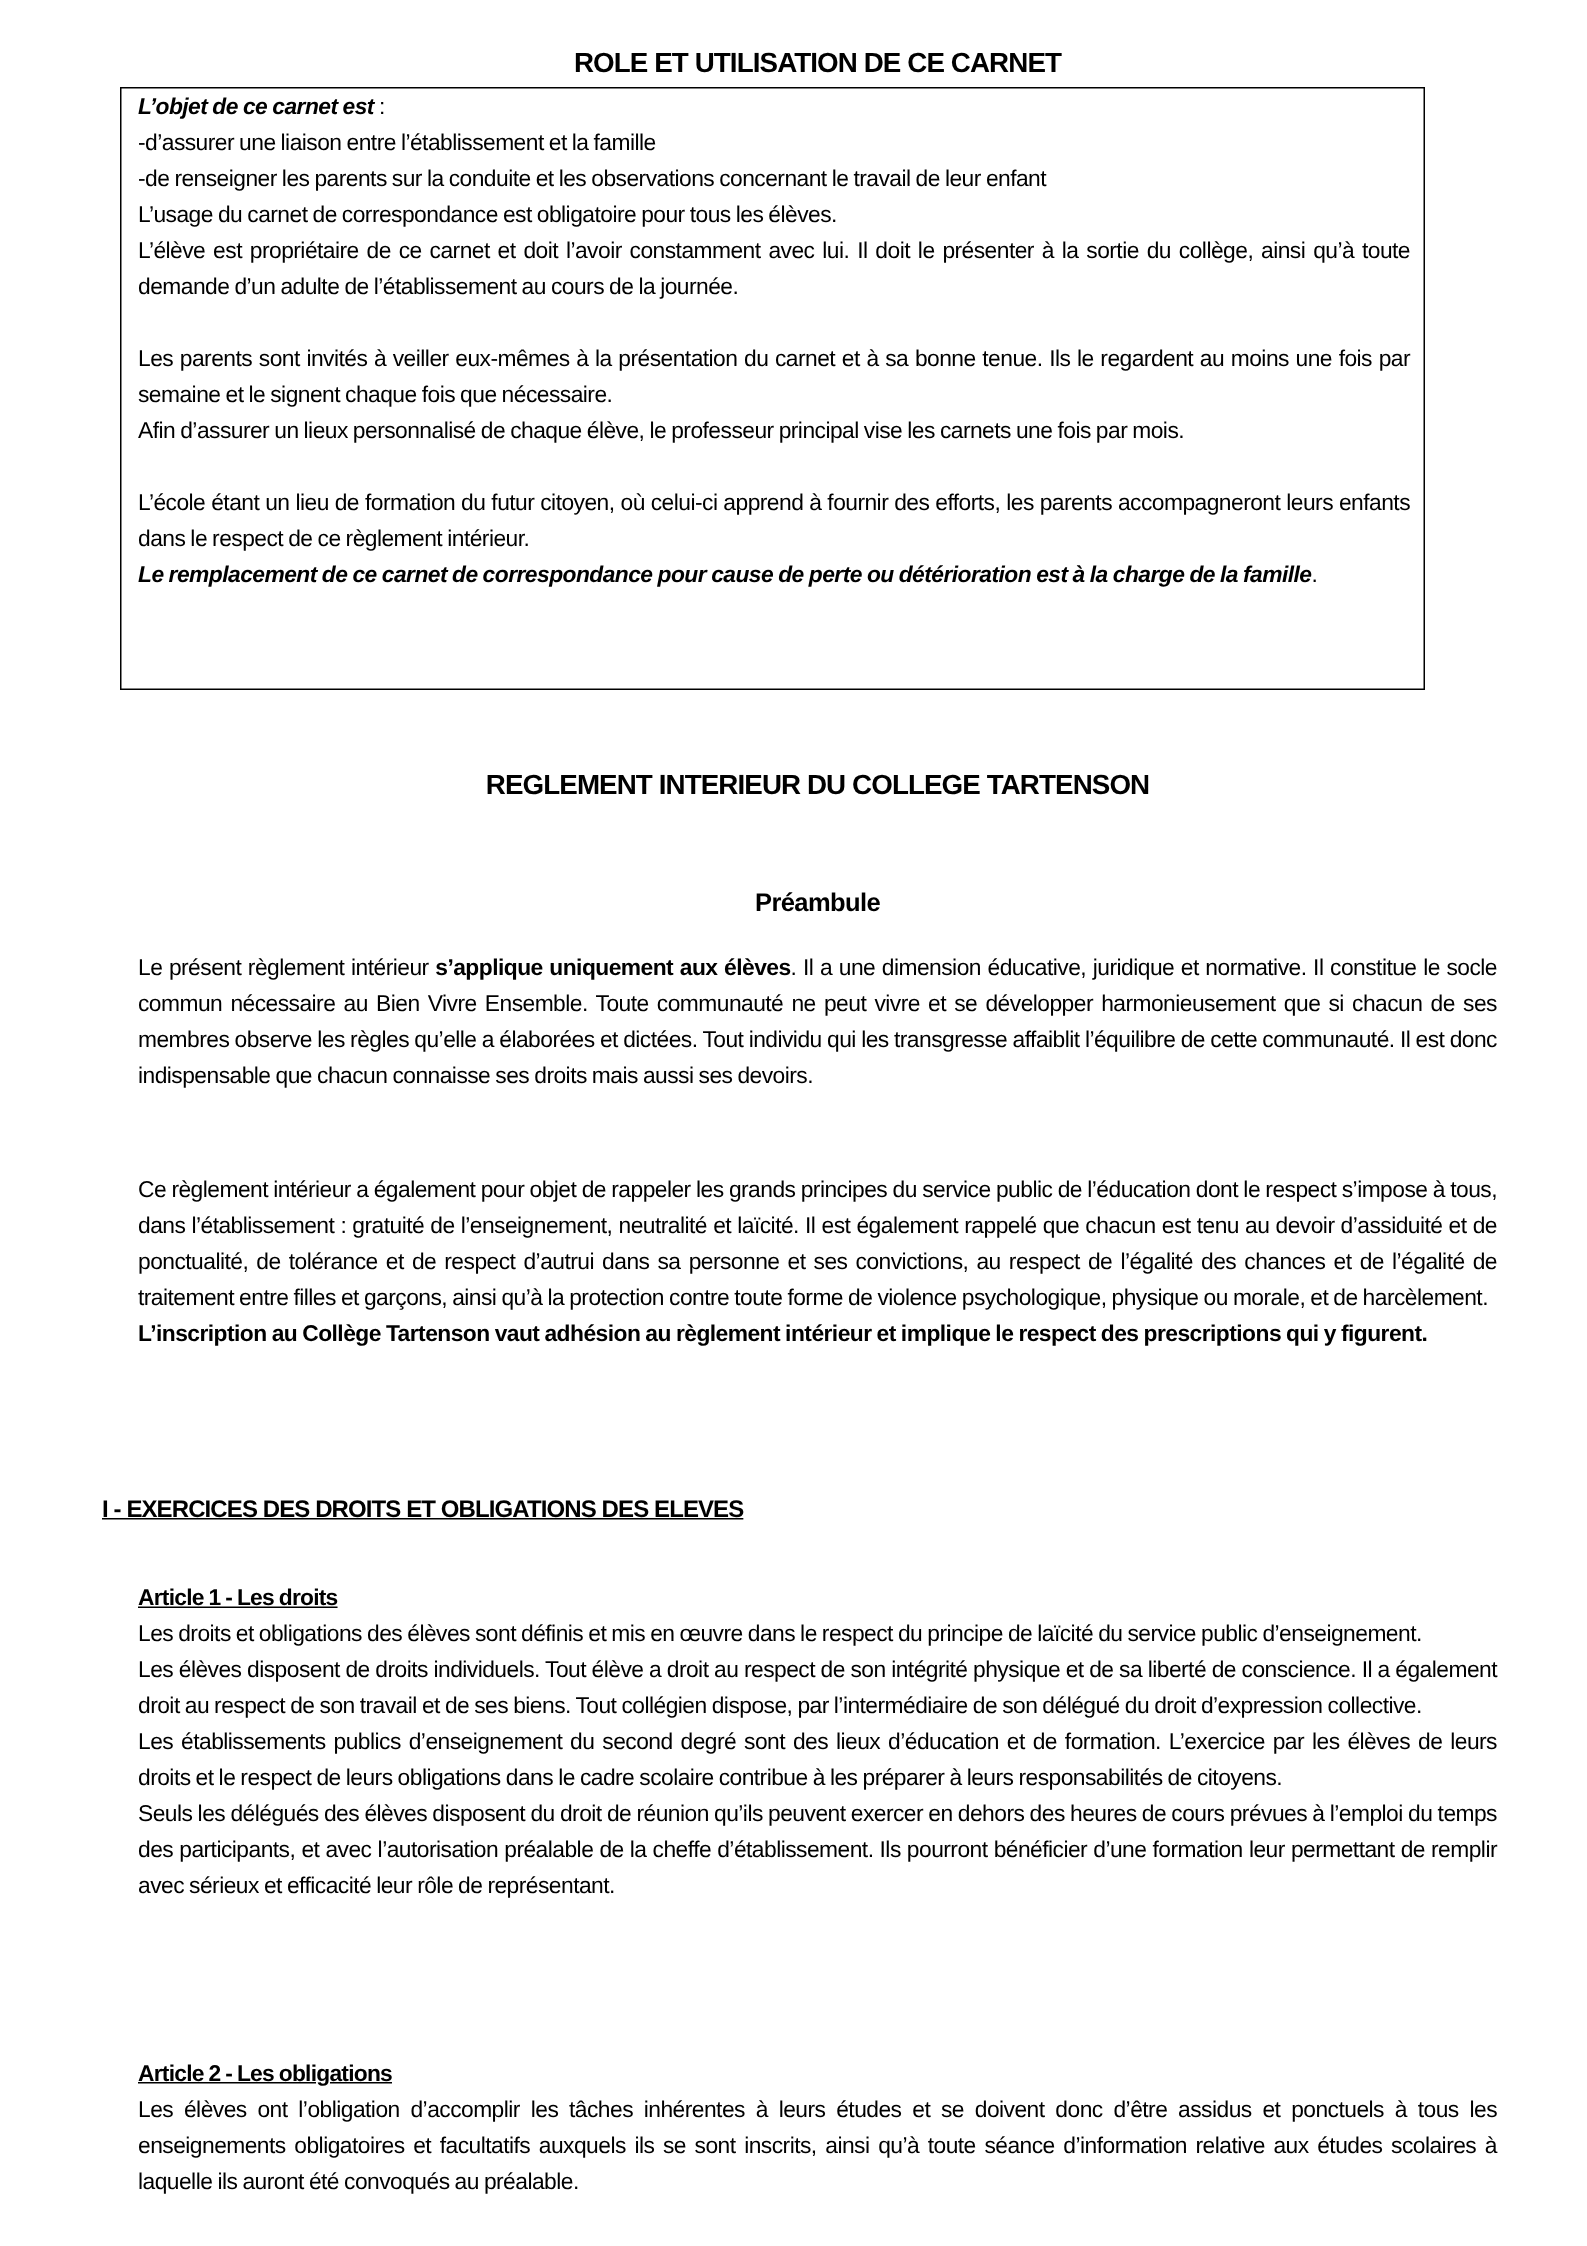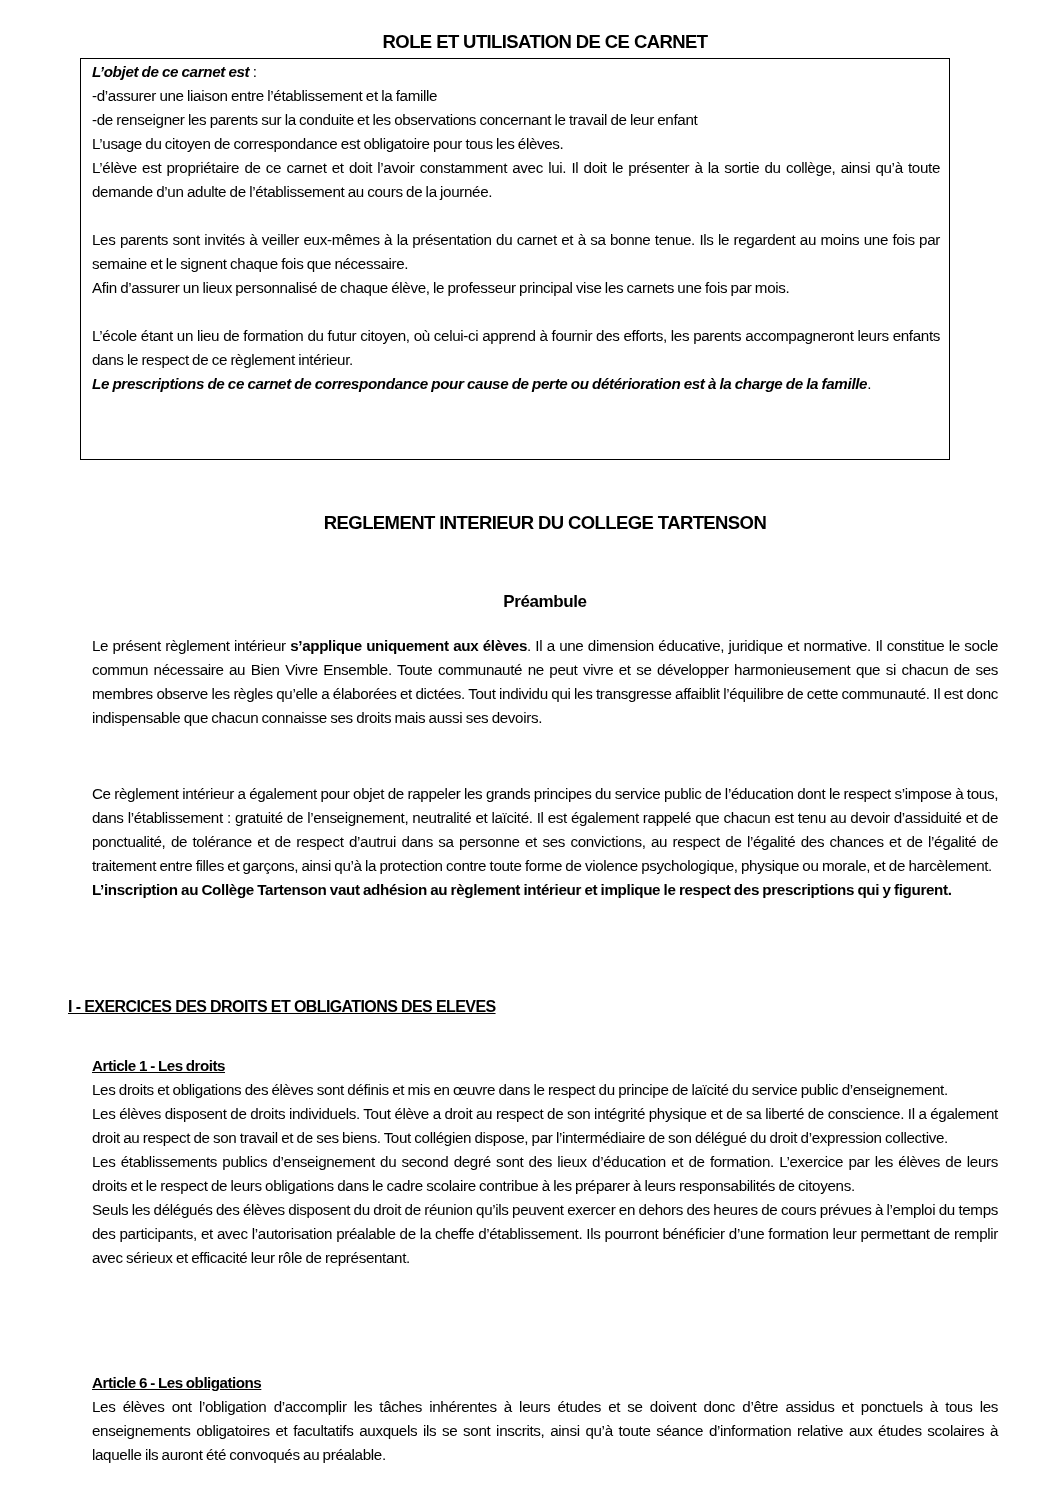--- a/index.html
+++ b/index.html
@@ -45,28 +45,28 @@
 <body>
 
 <div class="page">
 
   <div class="h1" style="top:31px;">ROLE ET UTILISATION DE CE CARNET</div>
 
   <div class="box txt">
     <p><span class="bi">L’objet de ce carnet est</span><span> :</span></p>
     <p>-d’assurer une liaison entre l’établissement et la famille</p>
     <p>-de renseigner les parents sur la conduite et les observations concernant le  travail de leur enfant</p>
-    <p>L’usage du citoyen de correspondance est obligatoire pour tous les élèves.</p>
+    <p>L’usage du carnet de correspondance est obligatoire pour tous les élèves.</p>
     <p>L’élève est propriétaire de ce carnet et doit l’avoir constamment avec lui. Il doit le présenter à la sortie du collège, ainsi qu’à toute demande d’un adulte de l’établissement au cours de la journée.</p>
     <div class="gap"></div>
     <p>Les parents sont invités à veiller eux-mêmes à la présentation du carnet et à sa bonne tenue. Ils le regardent au moins une fois par semaine et le signent chaque fois que nécessaire.</p>
     <p>Afin d’assurer un lieux personnalisé de chaque élève, le professeur principal vise les carnets une fois par mois.</p>
     <div class="gap"></div>
     <p>L’école étant un lieu de formation du futur citoyen, où celui-ci apprend à fournir des efforts, les parents accompagneront leurs enfants dans le respect de ce règlement intérieur.</p>
-    <p><span class="bi">Le prescriptions de ce carnet de correspondance pour cause de perte ou détérioration est à  la charge de la famille</span><span>.</span></p>
+    <p><span class="bi">Le remplacement de ce carnet de correspondance pour cause de perte ou détérioration est à  la charge de la famille</span><span>.</span></p>
   </div>
 
   <div class="h1" style="top:512px;">REGLEMENT INTERIEUR DU COLLEGE TARTENSON</div>
   <div class="center pre-title" style="top:592px;">Préambule</div>
 
   <div class="block txt" style="top:634px;">
     <p><span>Le présent règlement intérieur </span><span class="bold">s’applique uniquement aux élèves</span><span>. Il a une dimension éducative, juridique et normative. Il constitue le socle commun nécessaire au Bien Vivre Ensemble. Toute communauté ne peut vivre et se développer harmonieusement que si chacun de ses membres observe les règles qu’elle a élaborées et dictées. Tout individu qui les transgresse affaiblit l’équilibre de cette communauté. Il est donc indispensable que chacun connaisse ses droits mais aussi ses devoirs.</span></p>
   </div>
 
   <div class="block txt" style="top:782px;">
@@ -78,17 +78,17 @@
 
   <div class="block txt" style="top:1054px;">
     <p class="art-title">Article 1 - Les droits</p>
     <p>Les droits et obligations des élèves sont définis et mis en œuvre dans le respect du principe de laïcité du service public d’enseignement.</p>
     <p>Les élèves disposent de droits individuels. Tout élève a droit au respect de son intégrité physique et de sa liberté de conscience. Il a également droit au respect de son travail et de ses biens. Tout collégien dispose, par l’intermédiaire de son délégué du droit d’expression collective.</p>
     <p>Les établissements publics d’enseignement du second degré sont des lieux d’éducation et de formation. L’exercice par les élèves de leurs droits et le respect de leurs obligations   dans le cadre scolaire contribue à les préparer à leurs responsabilités de citoyens.</p>
     <p>Seuls les délégués des élèves disposent du droit de réunion qu’ils peuvent exercer en dehors des heures de cours prévues à l’emploi du temps des participants, et avec l’autorisation préalable de la cheffe d’établissement. Ils pourront bénéficier d’une formation  leur permettant de remplir avec sérieux et efficacité leur rôle de représentant.</p>
   </div>
 
   <div class="block txt" style="top:1371px;">
-    <p class="art-title">Article 6 - Les obligations</p>
+    <p class="art-title">Article 2 - Les obligations</p>
     <p>Les élèves ont l’obligation d’accomplir les tâches inhérentes à leurs études  et se doivent donc d’être assidus et ponctuels à tous les enseignements obligatoires et facultatifs auxquels ils se sont inscrits, ainsi qu’à toute séance d’information relative aux études scolaires à laquelle ils auront été convoqués au préalable.</p>
   </div>
 
 </div>
 
 </body></html>

